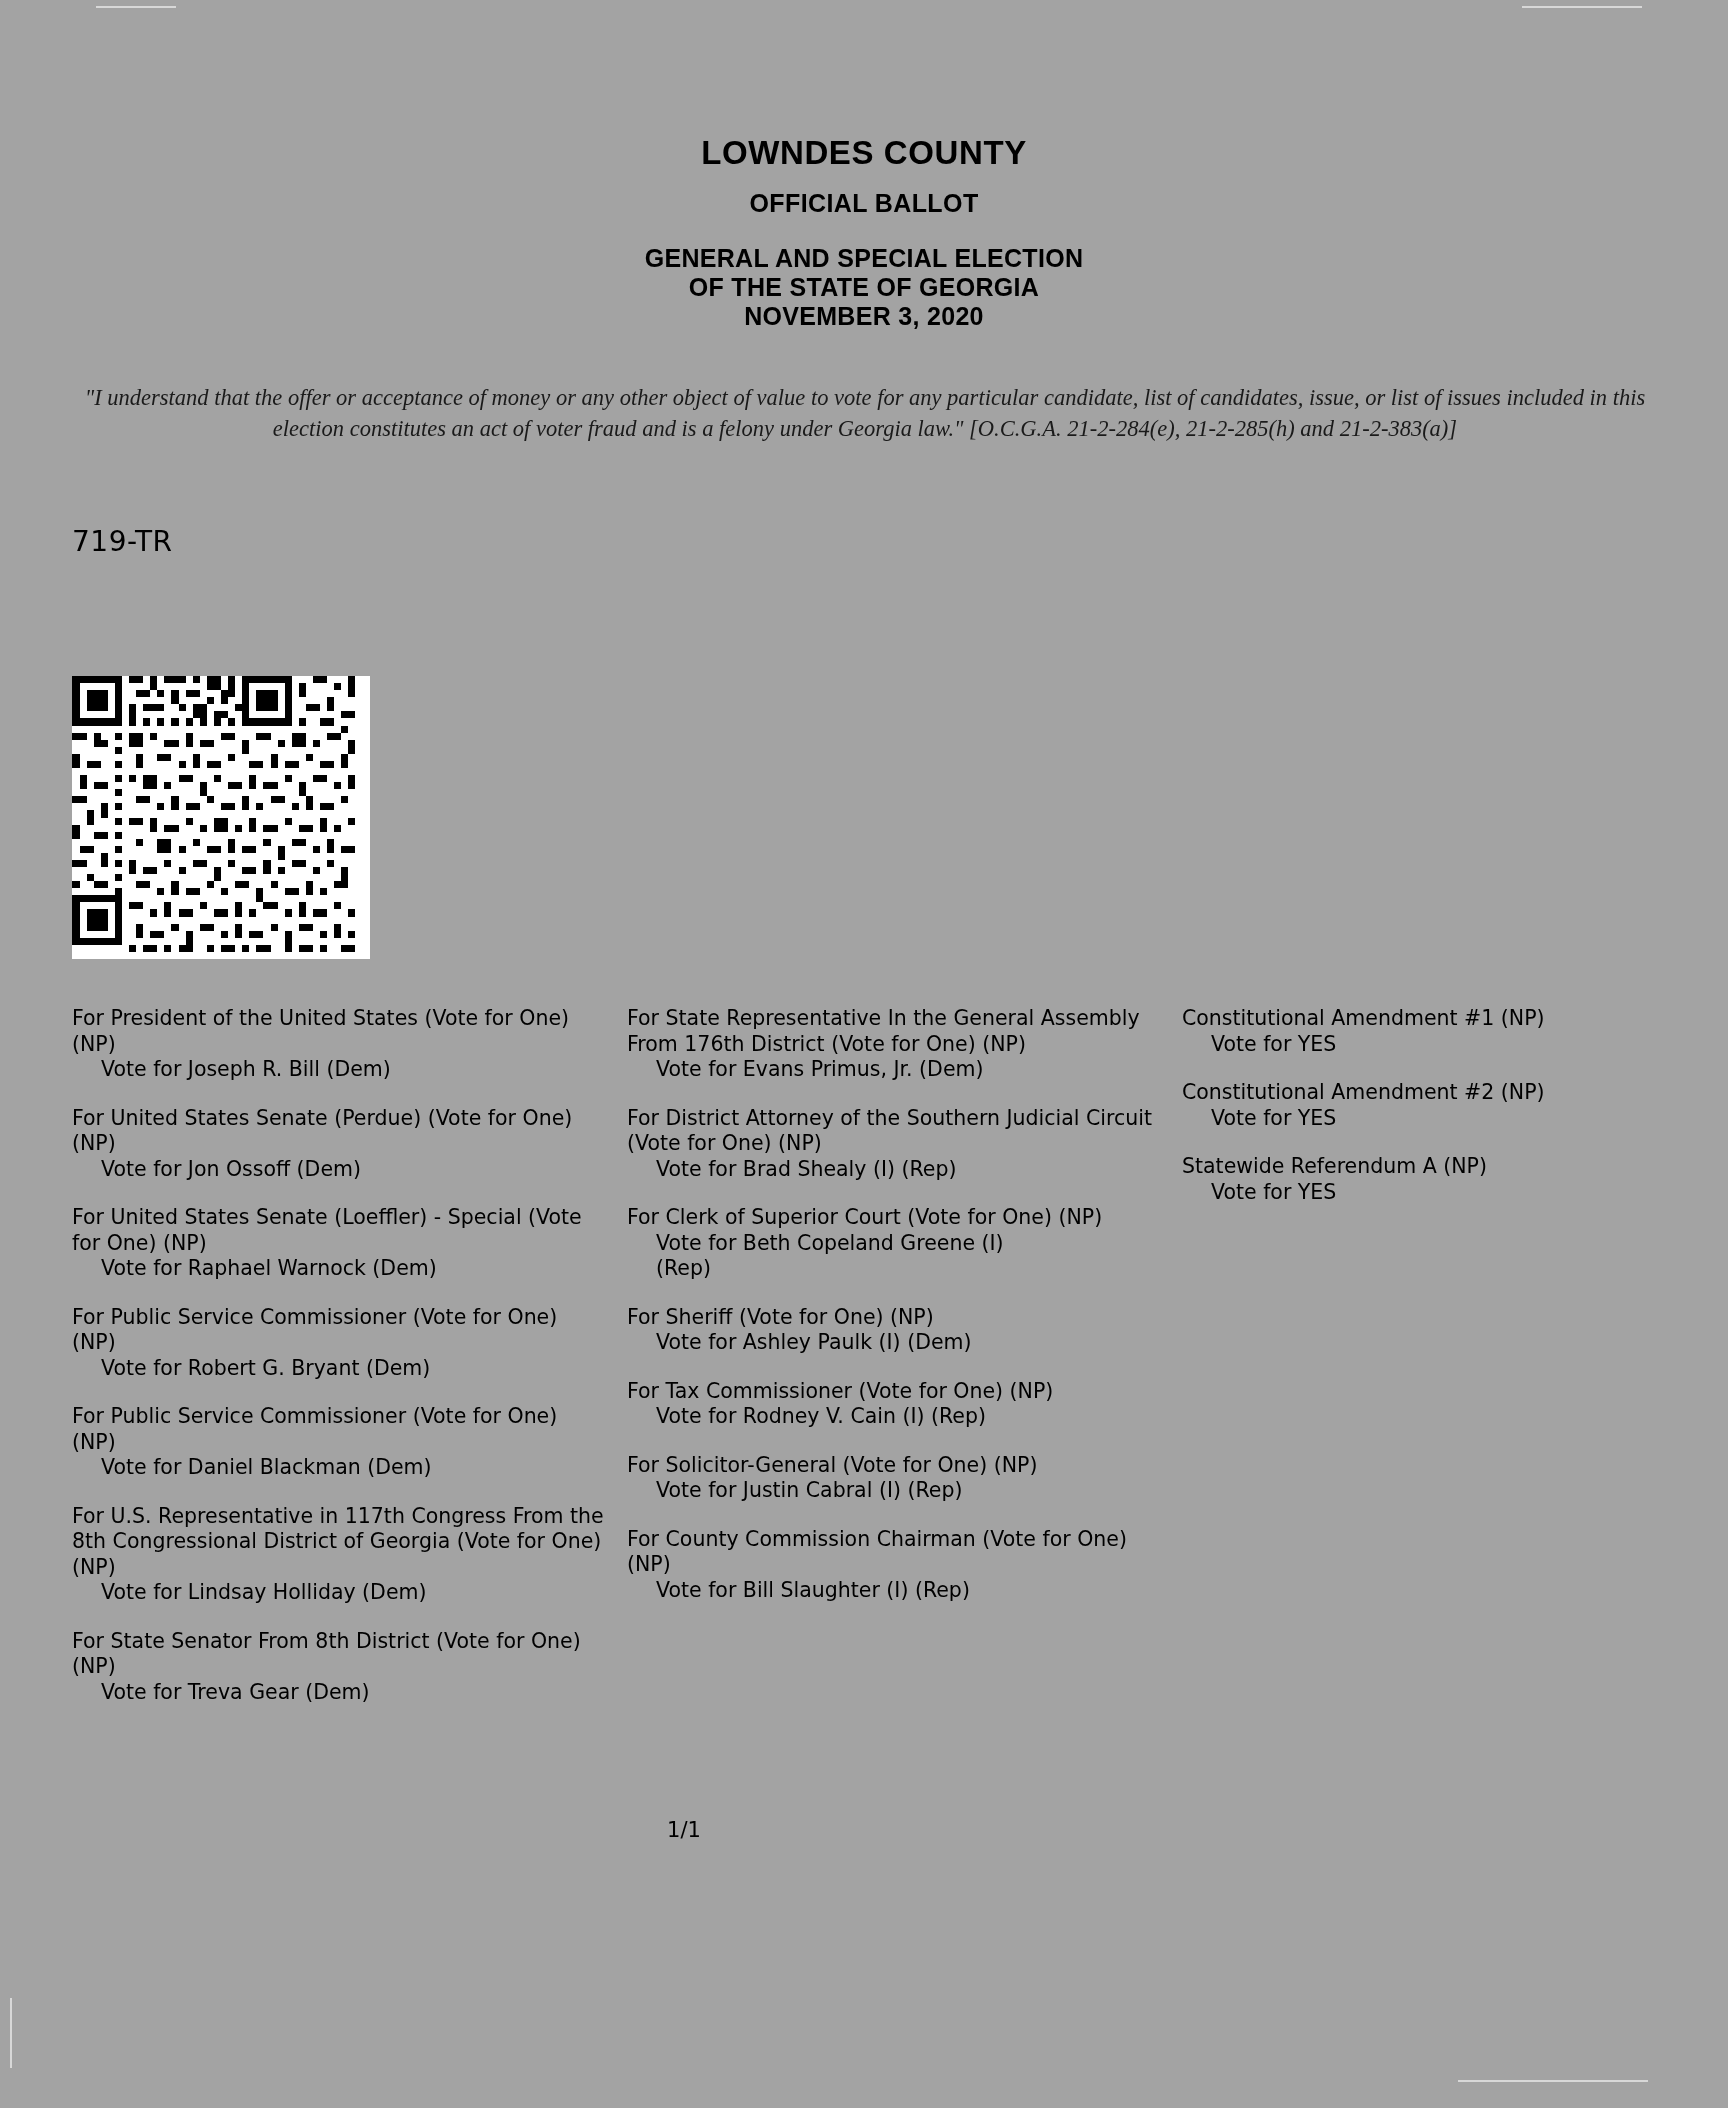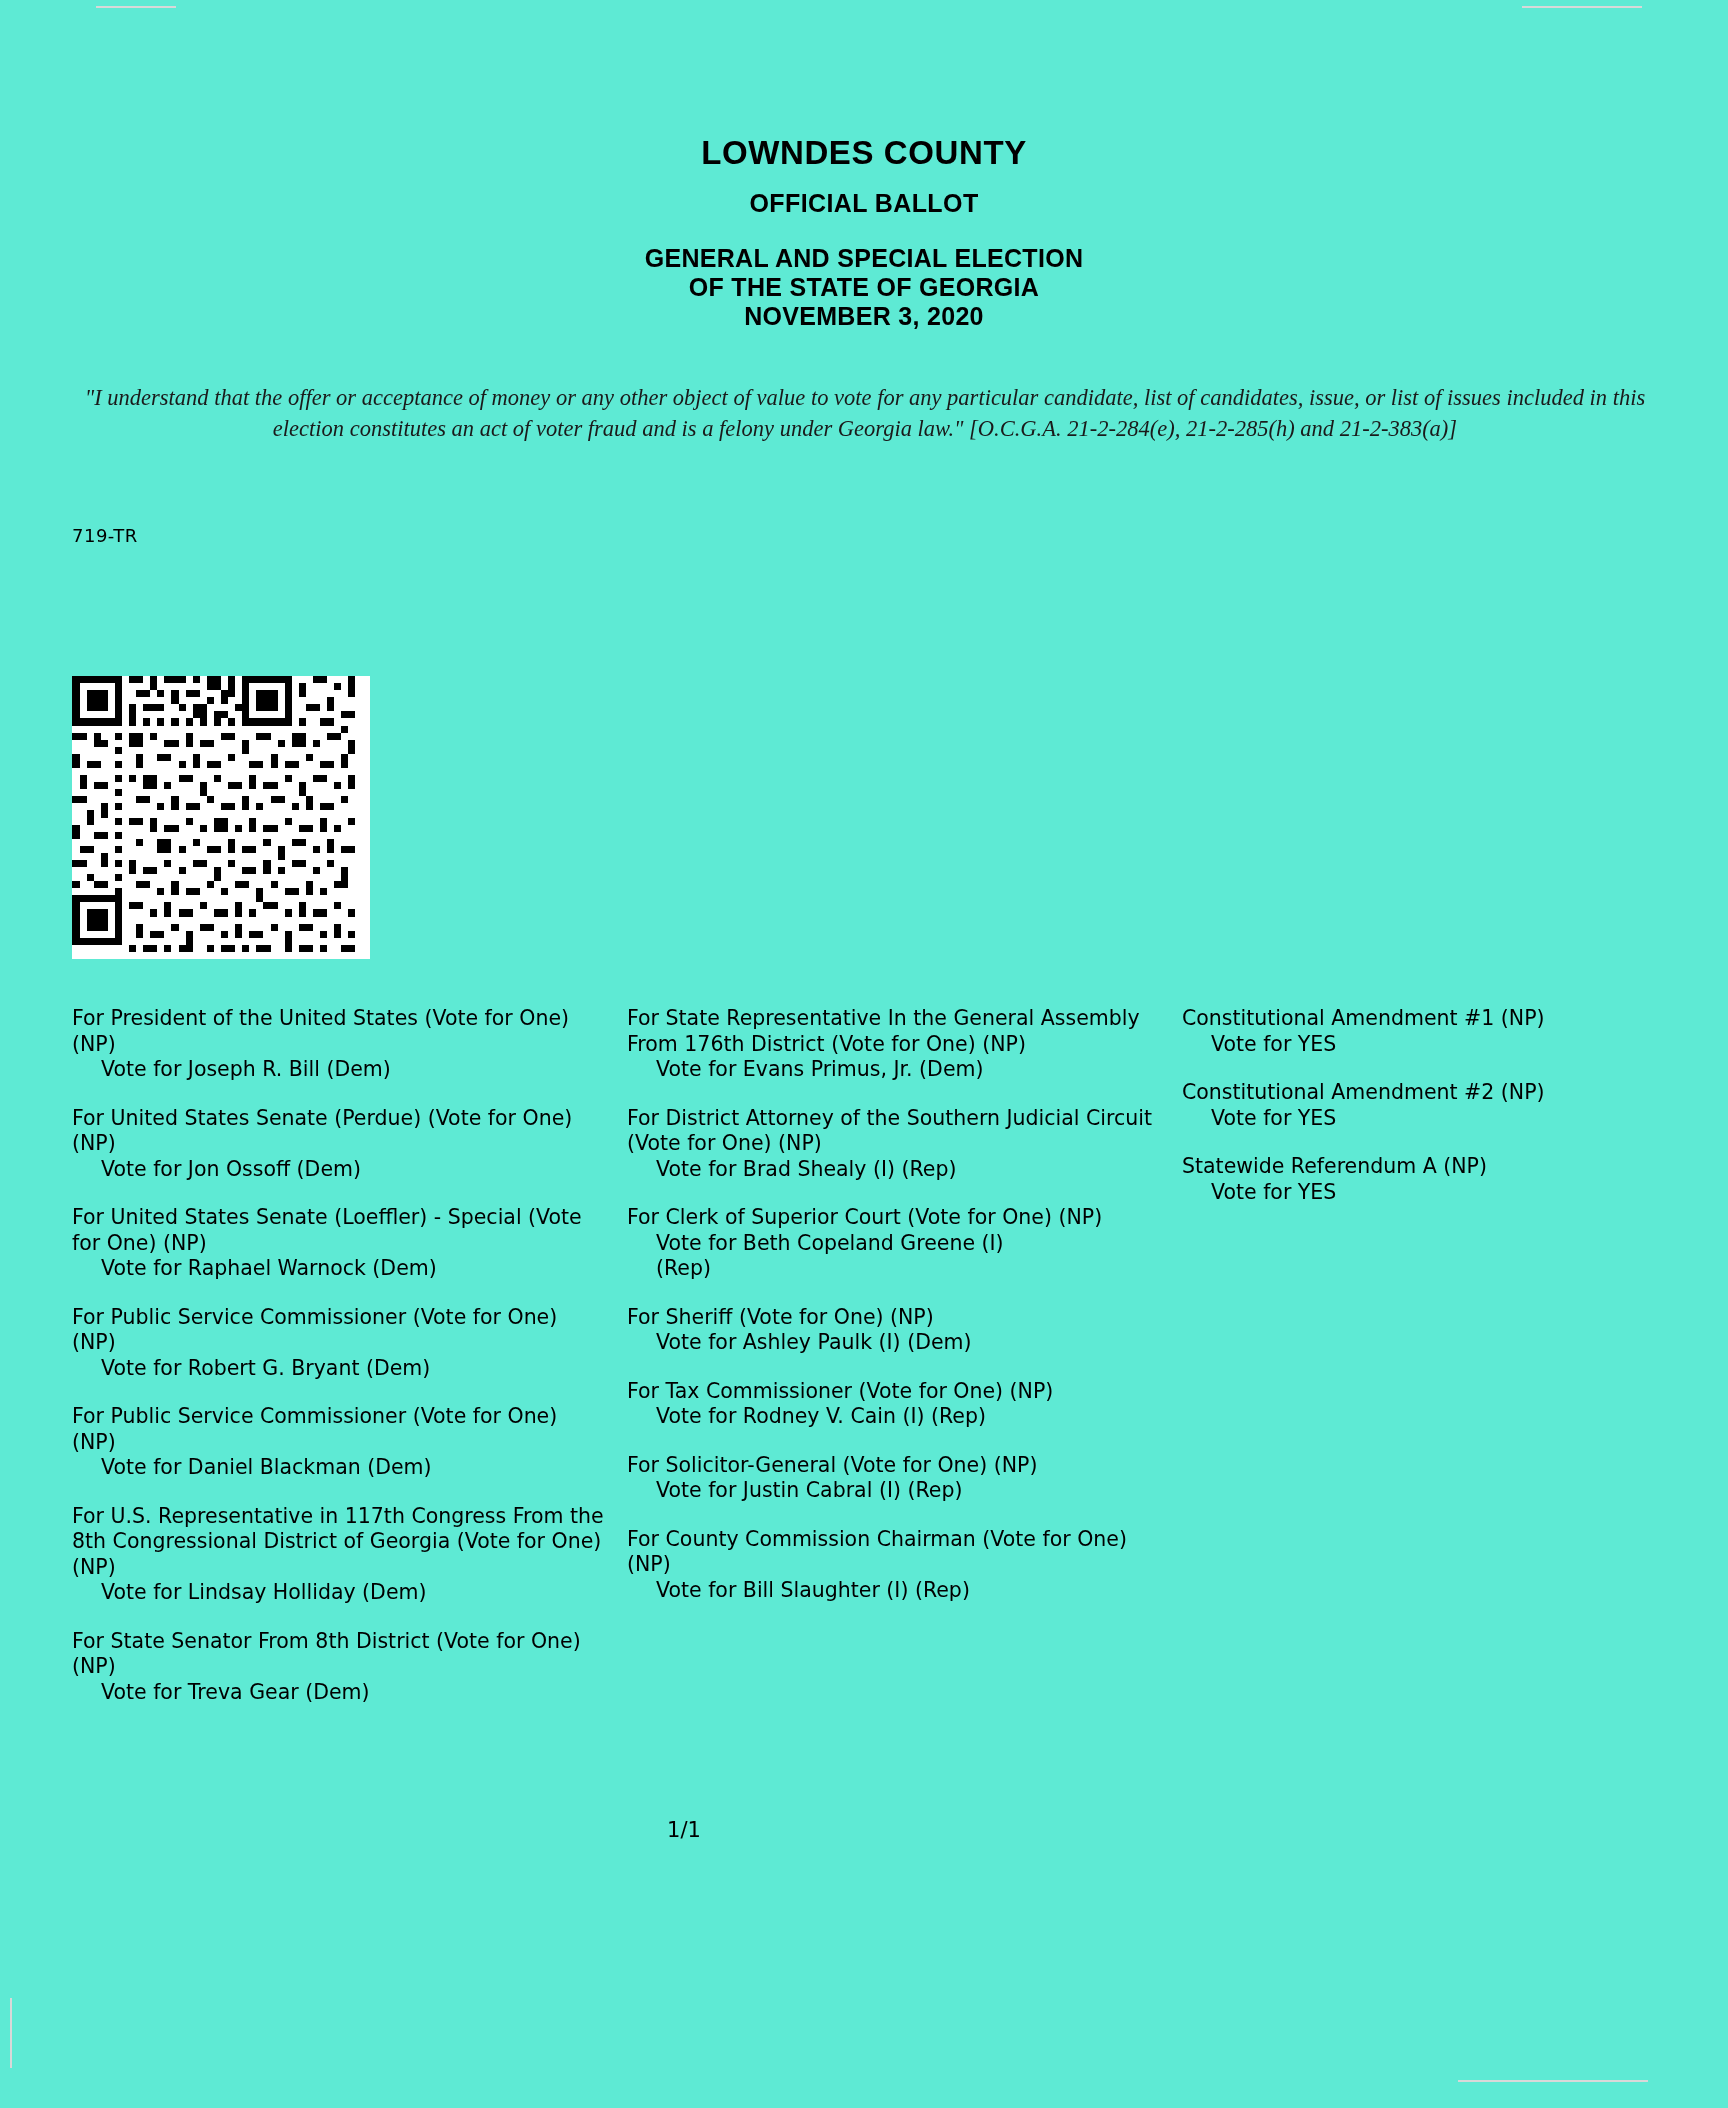--- a/index.html
+++ b/index.html
@@ -15,21 +15,21 @@
     color: #000000;
     overflow: hidden;
   }
 
   
   .sheet {
     position: absolute;
     left: 0; top: 0;
     width: 1728px;
     height: 2108px;
-    background: #5eead4;
+    background: #a3a3a3;
   }
 
   
   .edge-mark {
     position: absolute;
     background: #d8d8d8;
   }
   .edge-top-left  { left: 96px;  top: 6px;   width: 80px; height: 2px; }
   .edge-top-right { right: 86px; top: 6px;   width: 120px; height: 2px; }
   .edge-bot-right { right: 80px; bottom: 26px; width: 190px; height: 2px; }
@@ -73,21 +73,21 @@
     font-style: italic;
     font-size: 22.5px;
     line-height: 31px;
     color: #1a1a1a;
   }
 
   .ballot-id {
     position: absolute;
     left: 72px; top: 525px;
     font-family: "DejaVu Sans", sans-serif;
-    font-size: 18px;
+    font-size: 28px;
     letter-spacing: 0.5px;
   }
 
   
   .qr-wrap {
     position: absolute;
     left: 72px; top: 676px;
     width: 298px; height: 283px;
   }
   .qr-wrap svg { display: block; }

